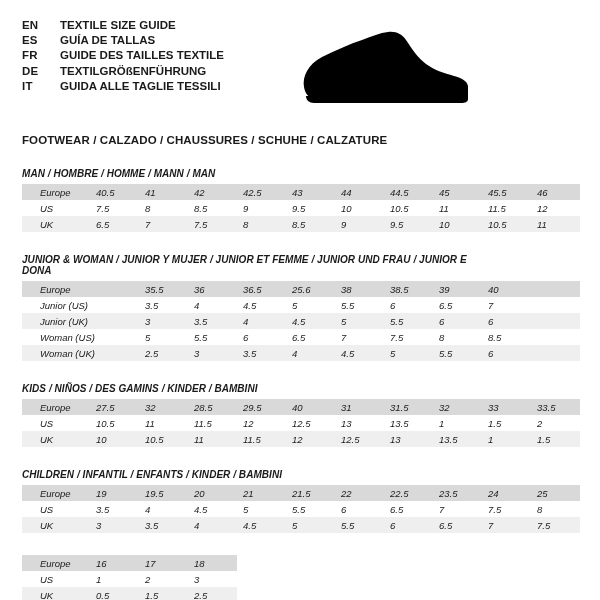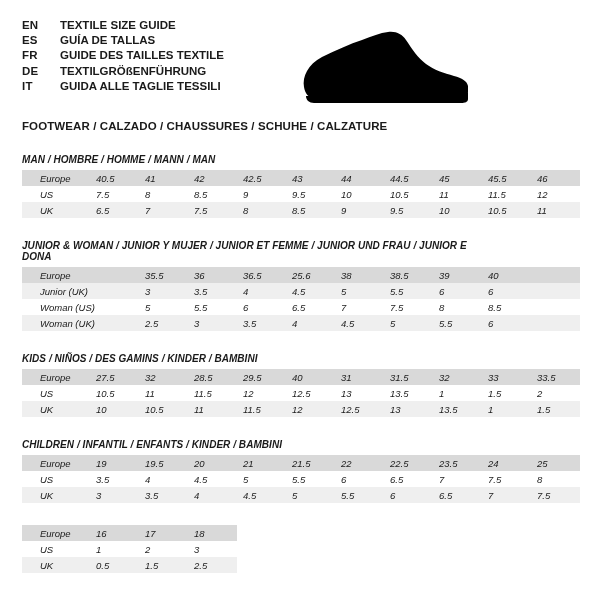--- a/index.html
+++ b/index.html
@@ -45,21 +45,21 @@
   }
   .shoe-wrap {
     margin-right: 10px;
     margin-top: 12px;
   }
 
   .subtitle {
     font-size: 11.5px;
     font-weight: bold;
     letter-spacing: 0.1px;
-    margin-top: 11px;
+    margin-top: 25px;
   }
 
   
   .section {
     margin-top: 22px;
     font-style: italic;
   }
   .section-title {
     font-size: 10px;
     font-weight: bold;
@@ -216,20 +216,33 @@
               <td>35.5</td>
               <td>36</td>
               <td>36.5</td>
               <td>25.6</td>
               <td>38</td>
               <td>38.5</td>
               <td>39</td>
               <td>40</td>
               <td></td>
             </tr>
+            <tr class="row-white">
+              <td class="label">Junior (US)</td>
+              <td></td>
+              <td>3.5</td>
+              <td>4</td>
+              <td>4.5</td>
+              <td>5</td>
+              <td>5.5</td>
+              <td>6</td>
+              <td>6.5</td>
+              <td>7</td>
+              <td></td>
+            </tr>
             <tr class="row-light">
               <td class="label">Junior (UK)</td>
               <td></td>
               <td>3</td>
               <td>3.5</td>
               <td>4</td>
               <td>4.5</td>
               <td>5</td>
               <td>5.5</td>
               <td>6</td>

